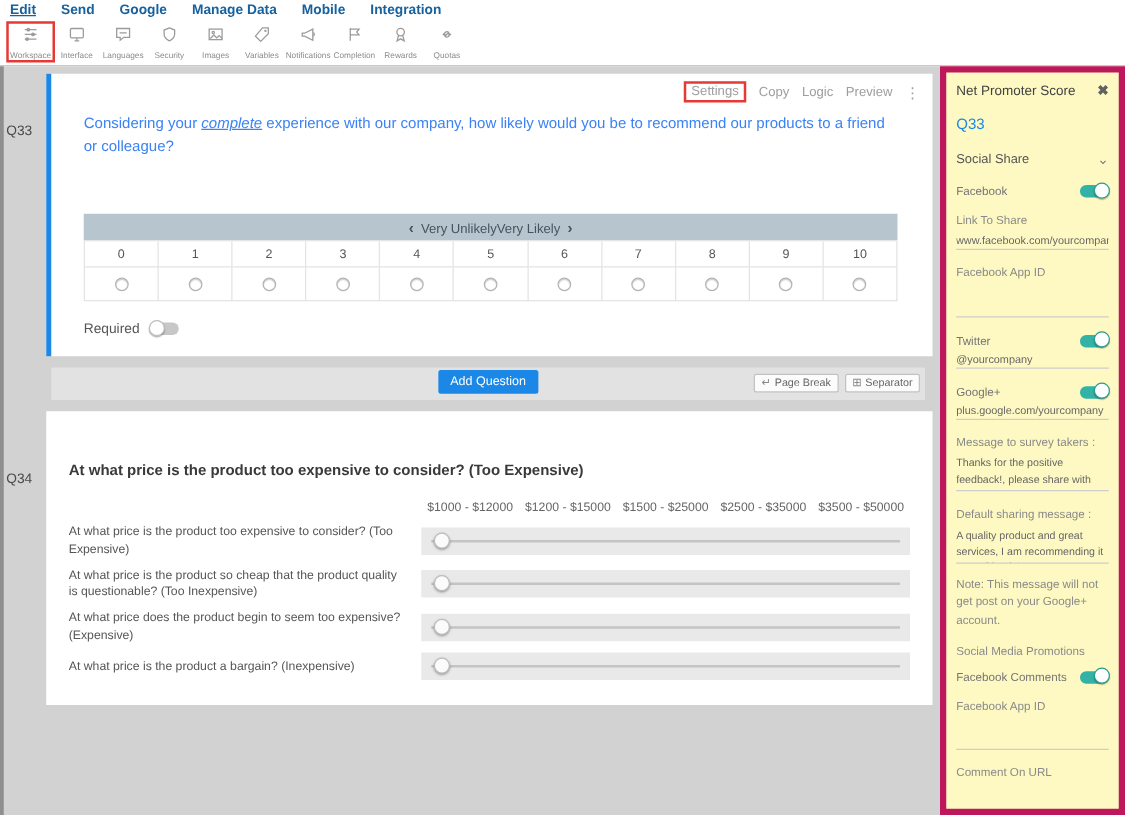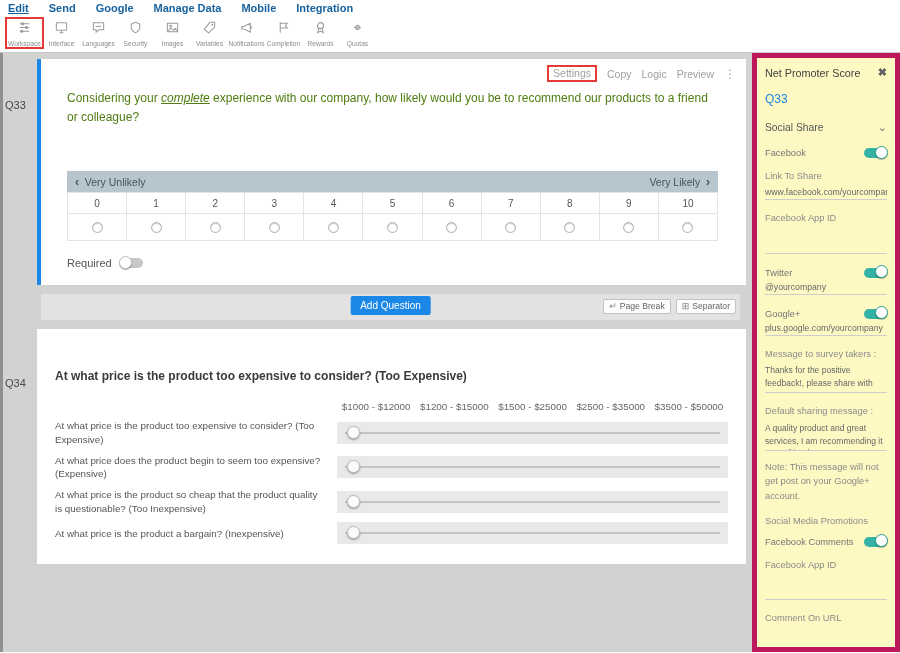--- a/index.html
+++ b/index.html
@@ -25,25 +25,25 @@
   .qblock { display:flex; }
   .qlabel { flex:0 0 34px; padding:40px 0 0 2px; font-size:11px; color:#4a4a4a; }
 
   
   .qcard { flex:1; background:#fff; position:relative; }
   .qcard.selected { border-left:4px solid #1b87e6; padding:6px 28px 16px 26px; }
   .actions { position:absolute; top:6px; right:10px; display:flex; align-items:center; gap:10px; font-size:10.5px; color:#9e9e9e; }
   .action { cursor:pointer; }
   .action.settings { border:2px solid #e53935; padding:0 4px 1px; }
   .action.dots { font-size:12px; }
-  .qtext { margin-top:24px; font-size:12px; color:#4d7c0f; line-height:1.55; max-width:648px; }
+  .qtext { margin-top:24px; font-size:12px; color:#3b82f6; line-height:1.55; max-width:648px; }
   .qtext .em { font-style:italic; text-decoration:underline; }
 
   .nps { margin-top:13px; }
-  .nps-head { background:#b7c5ce; color:#44545e; font-size:10.5px; height:21px; display:flex; align-items:center; justify-content:space-between; padding:0 8px;margin-top:45px; }
+  .nps-head { background:#b7c5ce; color:#44545e; font-size:10.5px; height:21px; display:flex; align-items:center; justify-content:center; padding:0 8px;margin-top:45px; }
   .nps-head .chev { font-weight:bold; font-size:12px; cursor:pointer; }
   .nps-body { border-left:1px solid #e4e4e4; border-top:1px solid #e4e4e4; background:#fff; }
   .nps-row { display:grid; grid-template-columns:repeat(11,1fr); }
   .nps-cell { border-right:1px solid #e4e4e4; border-bottom:1px solid #e4e4e4; height:21px; display:flex; align-items:center; justify-content:center; font-size:10px; color:#555; }
   .nps-cell.rcell { height:27px; cursor:pointer; }
   .radio { width:11px; height:11px; border-radius:50%; border:1px solid #b3b3b3; background:radial-gradient(#fff 55%, #e6e6e6); box-shadow:inset 0 1px 1px rgba(0,0,0,.18); }
 
   .required-row { margin-top:16px; display:flex; align-items:center; gap:8px; font-size:11px; color:#555; }
 
   .switch { width:23px; height:10px; border-radius:6px; background:#c7c7c7; position:relative; display:inline-block; cursor:pointer; flex:0 0 auto; }
@@ -284,28 +284,28 @@
             <div class="col">$3500 - $50000</div>
           </div>
           <div class="price-row">
             <div class="row-label">At what price is the product too expensive to consider? (Too Expensive)</div>
             <div class="slider">
                 <div class="track"></div>
                 <div class="handle"></div>
               </div>
           </div>
           <div class="price-row">
-            <div class="row-label">At what price does the product begin to seem too expensive? (Expensive)</div>
+            <div class="row-label">At what price is the product so cheap that the product quality is questionable? (Too Inexpensive)</div>
             <div class="slider">
                 <div class="track"></div>
                 <div class="handle"></div>
               </div>
           </div>
           <div class="price-row">
-            <div class="row-label">At what price is the product so cheap that the product quality is questionable? (Too Inexpensive)</div>
+            <div class="row-label">At what price does the product begin to seem too expensive? (Expensive)</div>
             <div class="slider">
                 <div class="track"></div>
                 <div class="handle"></div>
               </div>
           </div>
           <div class="price-row">
             <div class="row-label">At what price is the product a bargain? (Inexpensive)</div>
             <div class="slider">
                 <div class="track"></div>
                 <div class="handle"></div>

